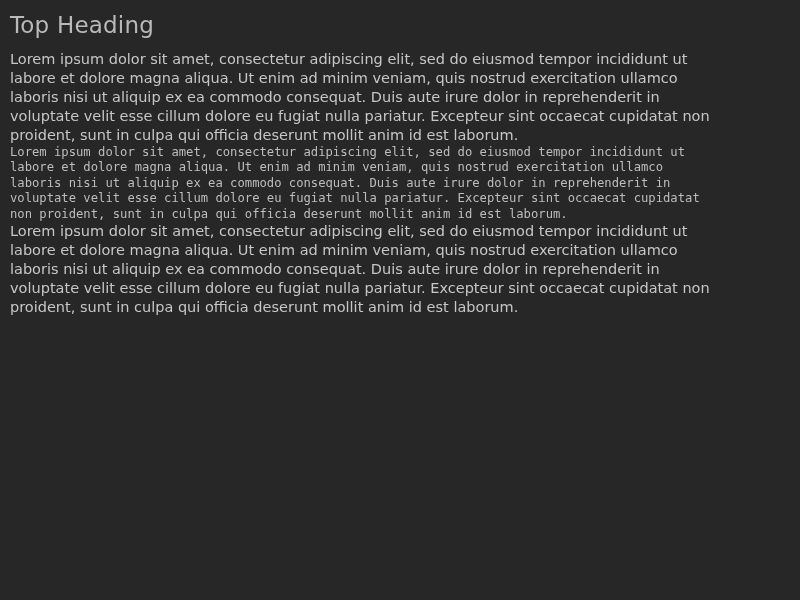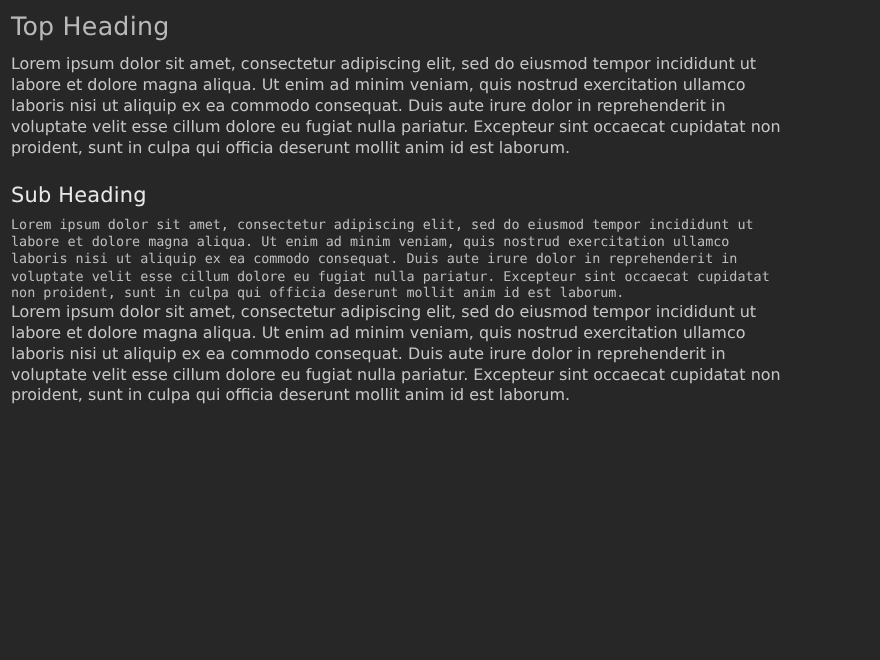--- a/index.html
+++ b/index.html
@@ -61,20 +61,19 @@
 </style>
 </head>
 <body>
 
 <div class="page">
 
   <h1 class="h1">Top Heading</h1>
 
   <p class="body-text">Lorem ipsum dolor sit amet, consectetur adipiscing elit, sed do eiusmod tempor incididunt ut labore et dolore magna aliqua. Ut enim ad minim veniam, quis nostrud exercitation ullamco laboris nisi ut aliquip ex ea commodo consequat. Duis aute irure dolor in reprehenderit in voluptate velit esse cillum dolore eu fugiat nulla pariatur. Excepteur sint occaecat cupidatat non proident, sunt in culpa qui officia deserunt mollit anim id est laborum.</p>
 
-  <h2 class="h2">Sub Heading</h2>
 
   <p class="mono-text">Lorem ipsum dolor sit amet, consectetur adipiscing elit, sed do eiusmod tempor incididunt ut labore et dolore magna aliqua. Ut enim ad minim veniam, quis nostrud exercitation ullamco laboris nisi ut aliquip ex ea commodo consequat. Duis aute irure dolor in reprehenderit in voluptate velit esse cillum dolore eu fugiat nulla pariatur. Excepteur sint occaecat cupidatat non proident, sunt in culpa qui officia deserunt mollit anim id est laborum.</p>
 
 
   <p class="body-text">Lorem ipsum dolor sit amet, consectetur adipiscing elit, sed do eiusmod tempor incididunt ut labore et dolore magna aliqua. Ut enim ad minim veniam, quis nostrud exercitation ullamco laboris nisi ut aliquip ex ea commodo consequat. Duis aute irure dolor in reprehenderit in voluptate velit esse cillum dolore eu fugiat nulla pariatur. Excepteur sint occaecat cupidatat non proident, sunt in culpa qui officia deserunt mollit anim id est laborum.</p>
 
 </div>
 
 </body></html>

